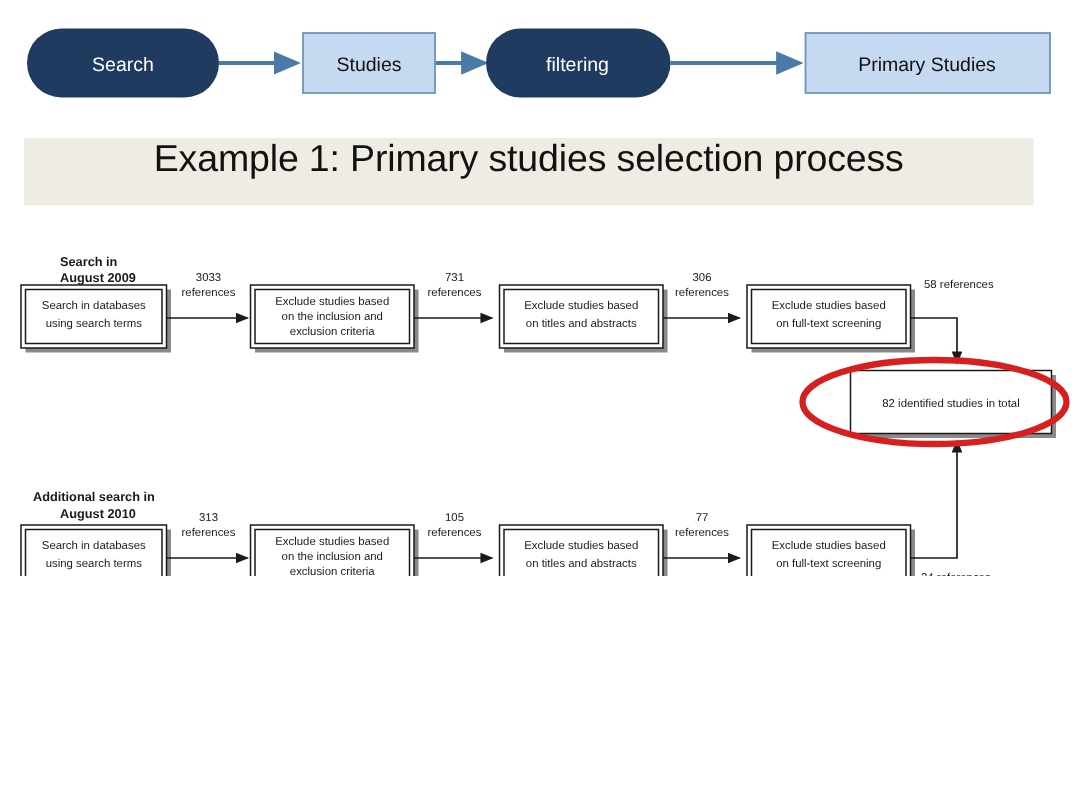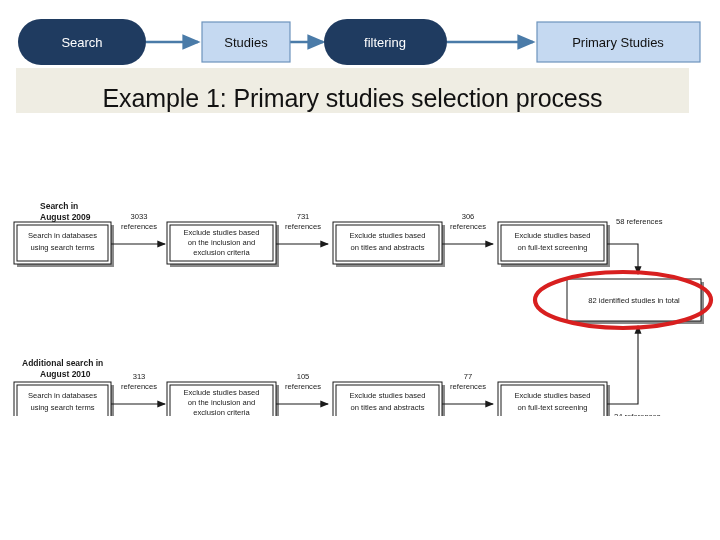--- a/index.html
+++ b/index.html
@@ -31,41 +31,41 @@
   .box-label {
     font-family: "Liberation Sans", sans-serif;
     font-size: 13px;
     fill: #111111;
   }
 
   
   #title-banner {
     position: absolute;
     left: 16px;
-    top: 68px;
+    top: 92px;
     width: 673px;
     height: 45px;
     background: #efede3;
     display: flex;
-    align-items: flex-end;
+    align-items: flex-start;
     justify-content: center;
   }
   #title-text {
     font-family: "Liberation Sans", sans-serif;
     font-size: 25px;
     color: #121212;
     letter-spacing: -0.1px;
     white-space: nowrap;
   }
 
   
   #flowchart {
     position: absolute;
     left: 0;
-    top: 176px;
+    top: 144px;
     width: 608px;
     height: 240px;
   }
   #flowchart svg { display: block; }
 
   .fc-heading {
     font-family: "Liberation Sans", sans-serif;
     font-size: 8.5px;
     font-weight: bold;
     fill: #1a1a1a;

